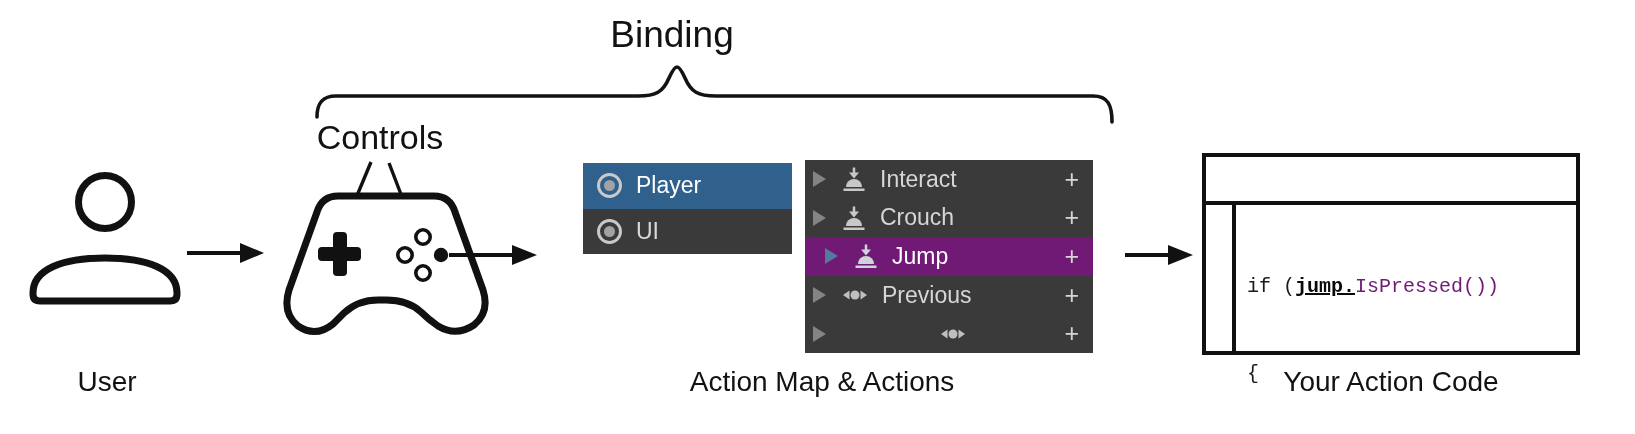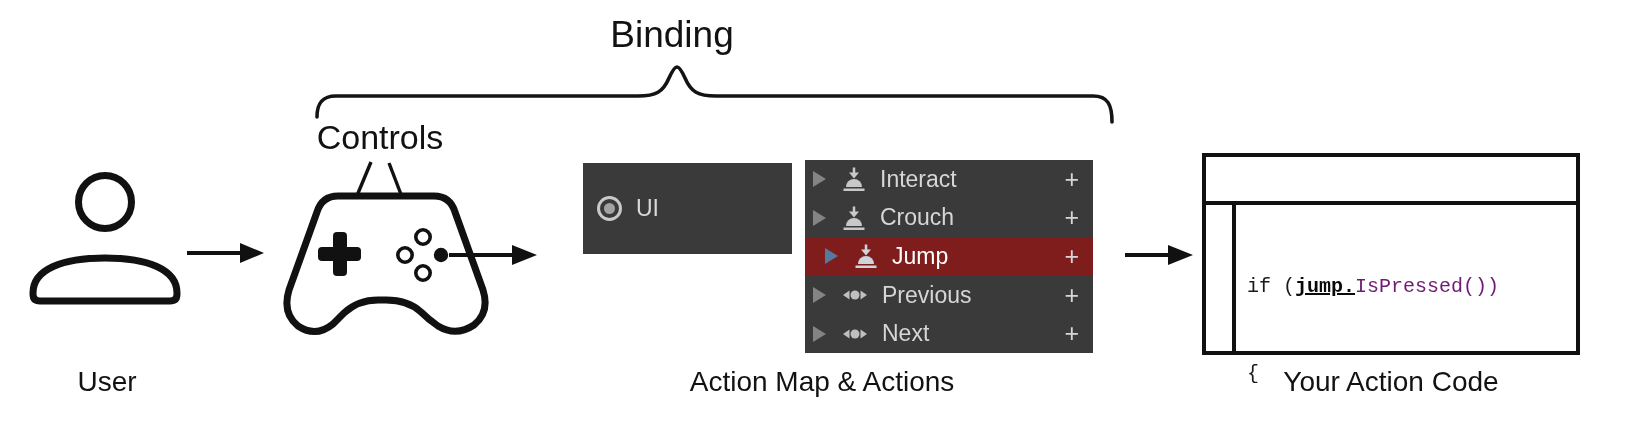--- a/index.html
+++ b/index.html
@@ -26,21 +26,21 @@
   .ring-icon{width:19px;height:19px;border:3px solid #c9c9c9;border-radius:50%;
     position:relative;flex:0 0 auto;}
   .ring-icon::after{content:"";position:absolute;left:50%;top:50%;width:11px;height:11px;
     margin:-5.5px 0 0 -5.5px;background:#a2a2a2;border-radius:50%;}
   .amap-label{margin-left:14px;font-size:23px;color:#d9d9d9;}
   .amap-row.selected .amap-label{color:#ffffff;}
 
   
   #actions-panel{left:805px;top:160px;width:288px;height:193px;background:#3a3a3a;}
   .action-row{flex:1;display:flex;align-items:center;padding:0 14px 0 8px;justify-content:space-between;}
-  .action-row.selected{background:#7f1d1d;padding-left:20px;}
+  .action-row.selected{background:#701a75;padding-left:20px;}
   .fold{width:0;height:0;border-style:solid;border-width:8px 0 8px 13px;
     border-color:transparent transparent transparent #848484;flex:0 0 auto;}
   .action-row.selected .fold{border-left-color:#567a9e;}
   .ctl-icon{margin-left:15px;flex:0 0 auto;display:block;}
   .action-label{margin-left:13px;font-size:23px;color:#d6d6d6;flex:1;}
   .action-row.selected .action-label{color:#ffffff;}
   .plus{font-size:25px;color:#d6d6d6;line-height:1;}
 
   
   #code-box{position:absolute;left:1202px;top:153px;width:378px;height:202px;
@@ -110,20 +110,24 @@
     <g>
       <line x1="1125" y1="255" x2="1170" y2="255" stroke="#111" stroke-width="4.2"></line>
       <polygon points="1168,245 1168,265 1193,255" fill="#111"></polygon>
     </g>
   </svg>
 
   <div class="lbl" id="binding-label">Binding</div>
   <div class="lbl" id="controls-label">Controls</div>
 
   <div class="panel" id="amap-panel">
+    <div class="amap-row selected">
+      <span class="ring-icon"></span>
+      <span class="amap-label">Player</span>
+    </div>
     <div class="amap-row">
       <span class="ring-icon"></span>
       <span class="amap-label">UI</span>
     </div>
   </div>
 
   <div class="panel" id="actions-panel">
 
     <div class="action-row">
       <span class="fold"></span>
@@ -172,21 +176,20 @@
       <span class="plus">+</span>
     </div>
 
     <div class="action-row">
       <span class="fold"></span>
       <svg class="ctl-icon" width="28" height="16" viewBox="0 0 28 16">
         <polygon points="8.5,3.5 8.5,12.5 2,8" fill="#bfbfbf"></polygon>
         <circle cx="14" cy="8" r="4.5" fill="#bfbfbf"></circle>
         <polygon points="19.5,3.5 19.5,12.5 26,8" fill="#bfbfbf"></polygon>
       </svg>
-      <span class="action-label">Next</span>
       <span class="plus">+</span>
     </div>
   </div>
 
   <div id="code-box">
     <div id="code-header"></div>
     <div id="code-body">
       <div id="gutter-line"></div>
       <div id="code-text">
         <div><span>if (</span><span class="kw">jump.</span><span class="dim">IsPressed())</span></div>

